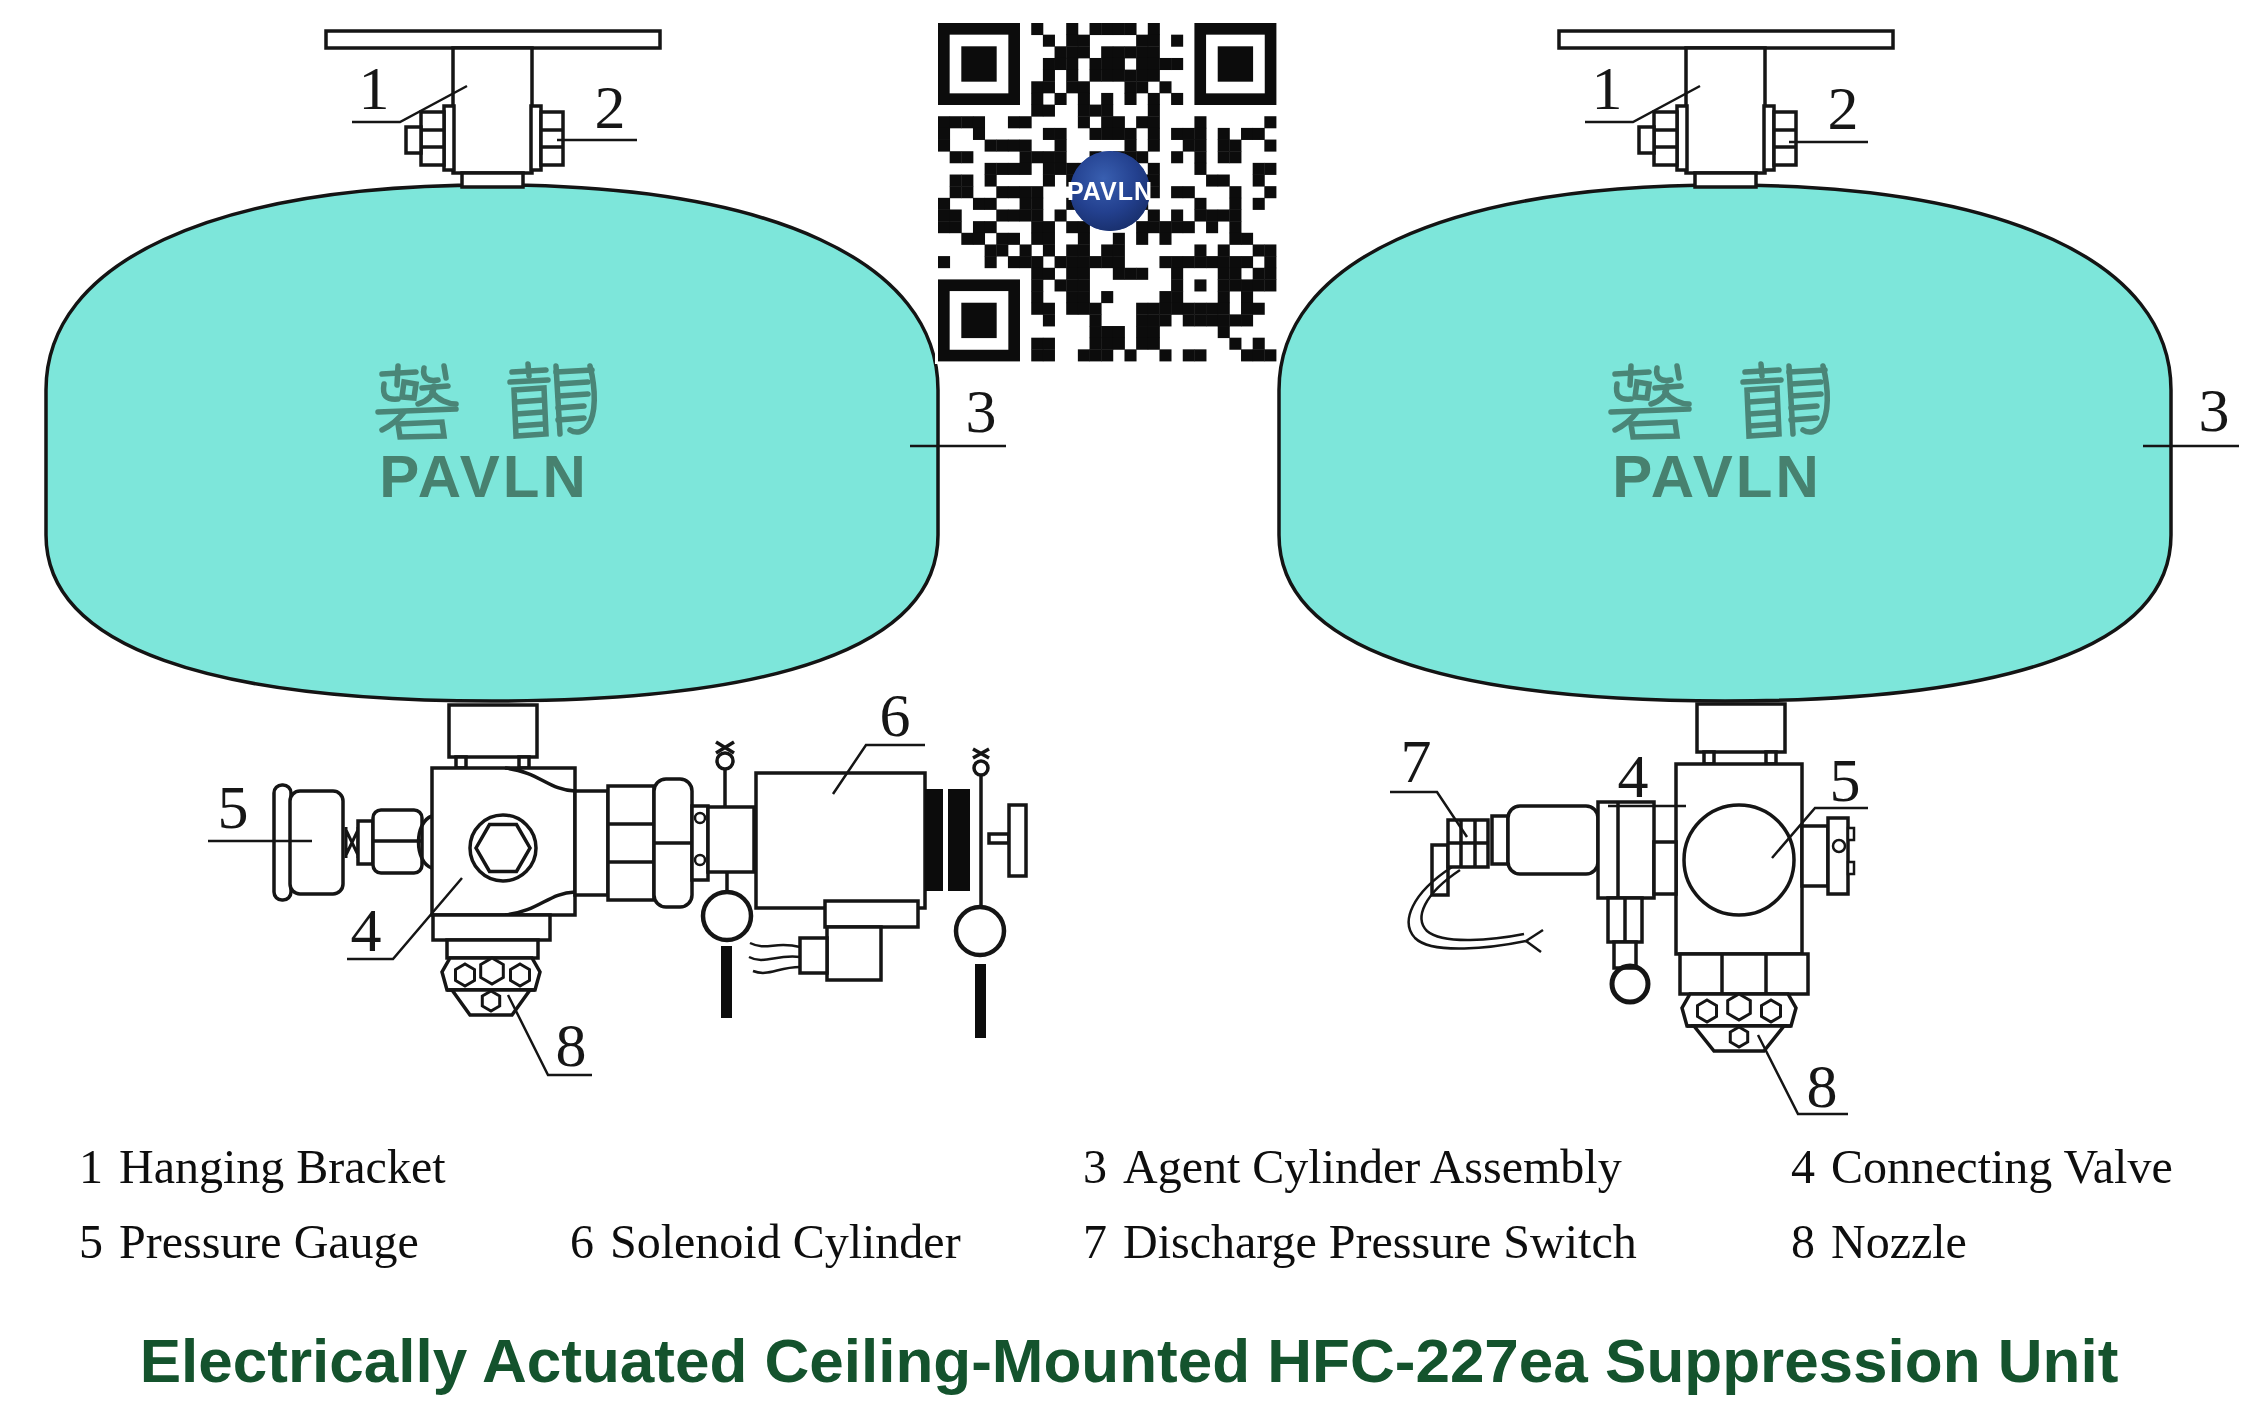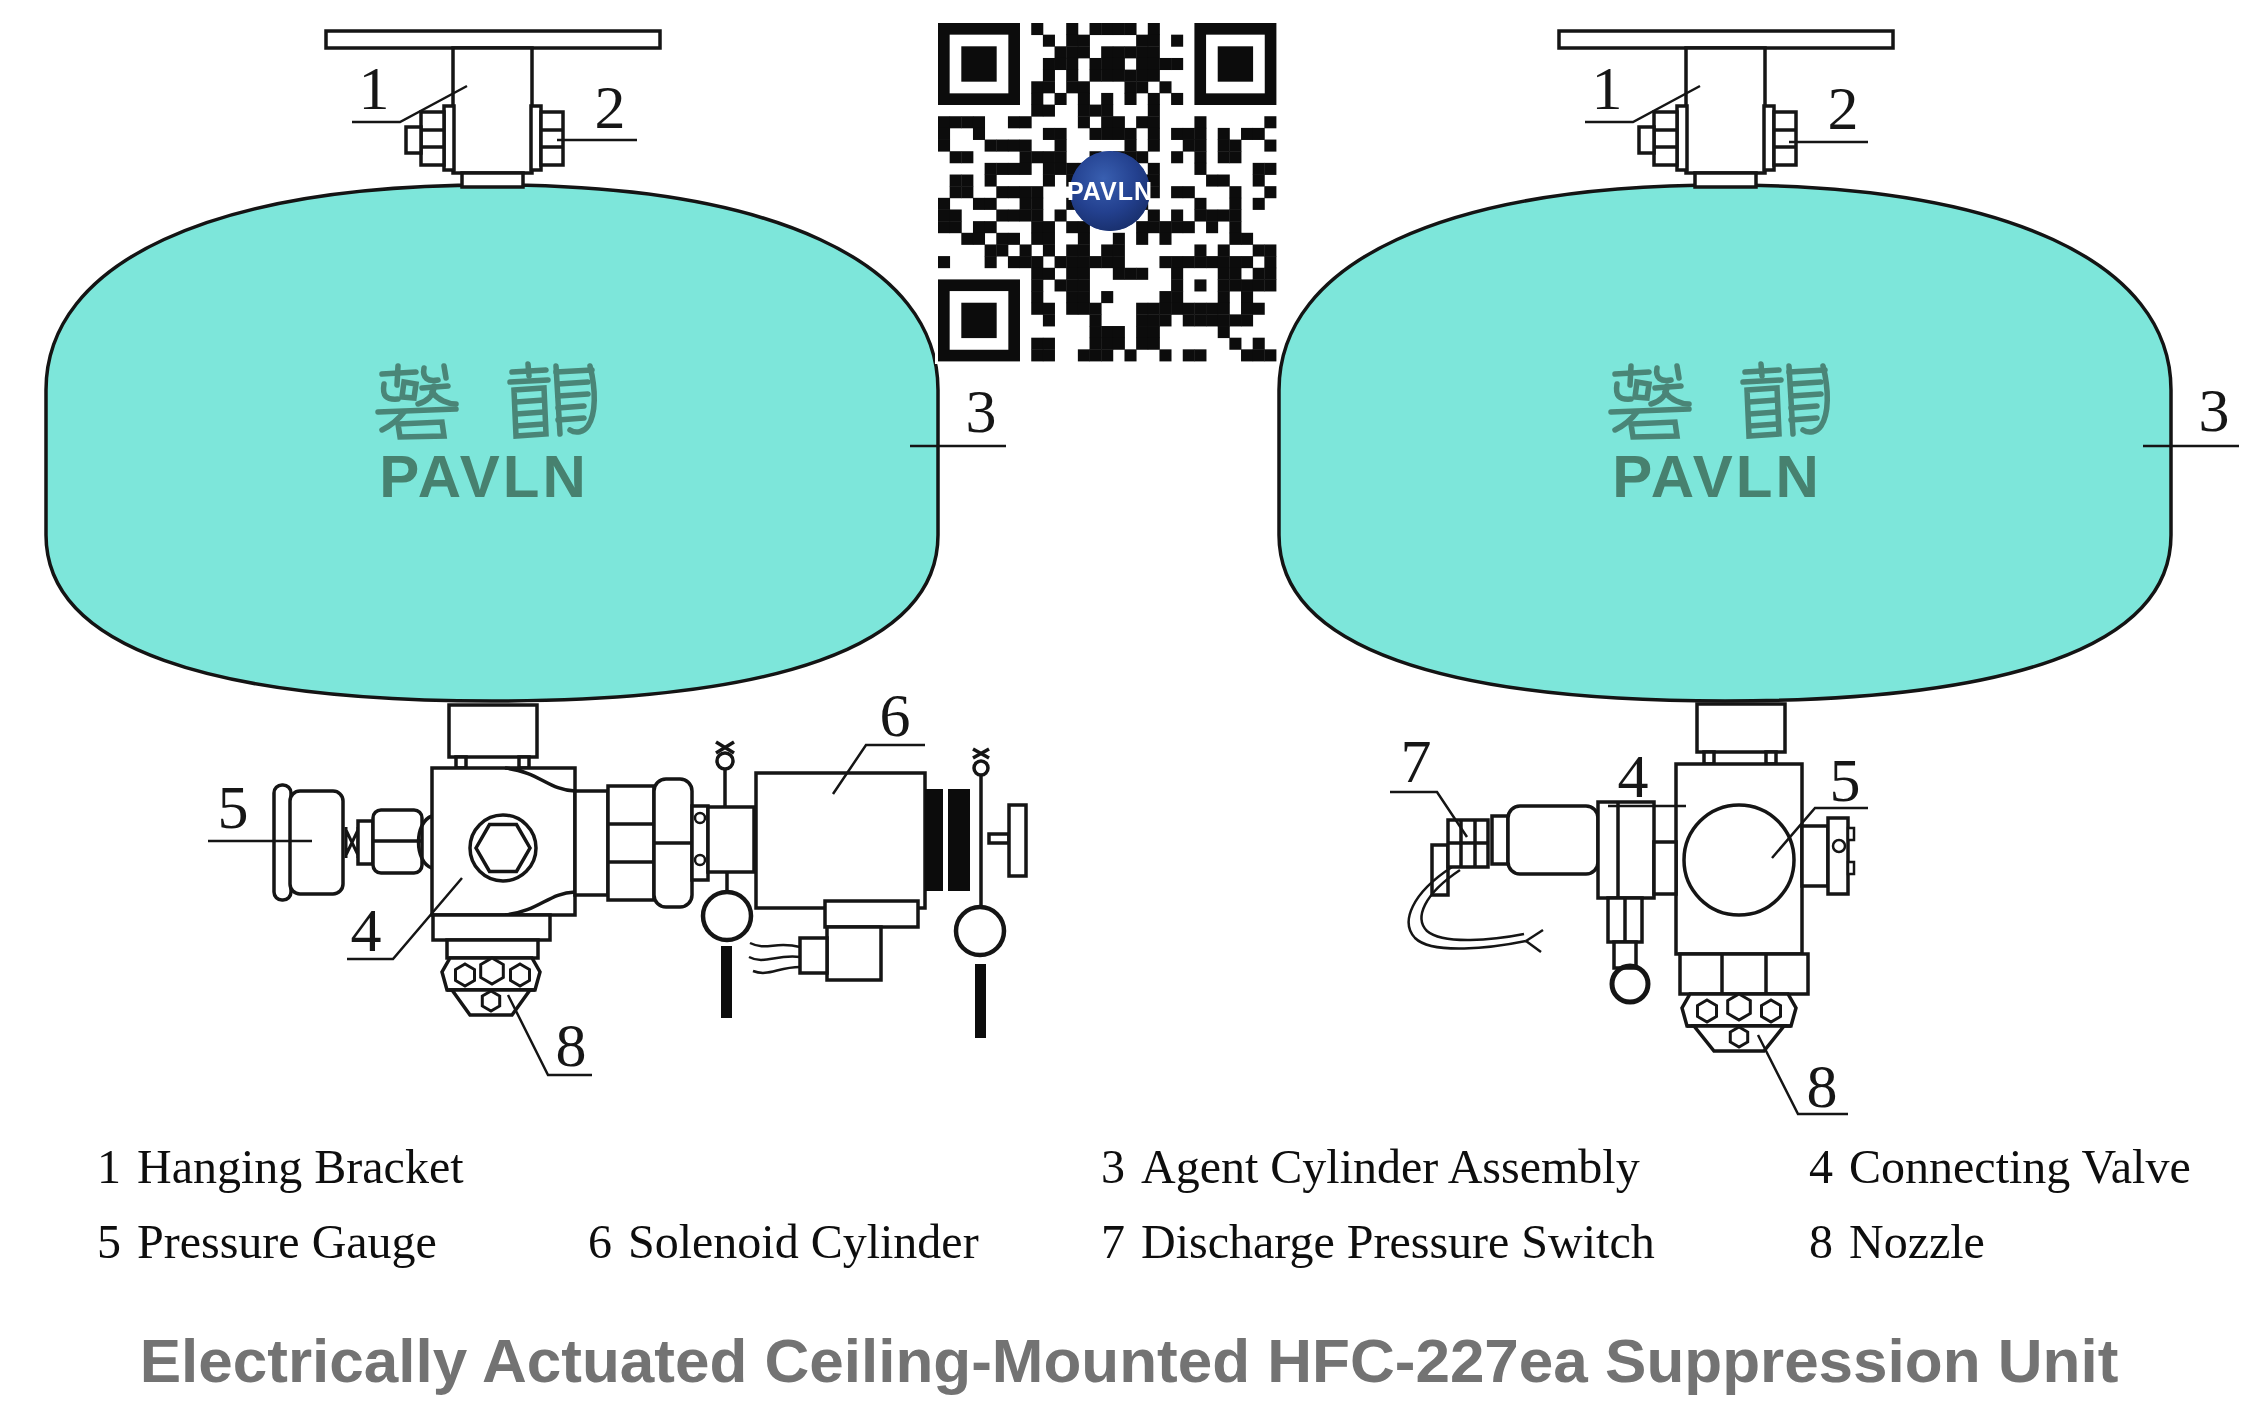--- a/index.html
+++ b/index.html
@@ -5,25 +5,25 @@
   html,body{margin:0;padding:0;background:#ffffff;}
   #stage{position:relative;width:2258px;height:1417px;background:#ffffff;overflow:hidden;
          font-family:"Liberation Serif",serif;}
   #art{position:absolute;left:0;top:0;}
   .callout{position:absolute;transform:translate(-50%,-50%);
            font-family:"Liberation Serif",serif;font-size:62px;color:#161616;line-height:1;}
   .brand-latin{position:absolute;transform:translate(-50%,-50%);
            font-family:"Liberation Sans",sans-serif;font-weight:700;font-size:60px;
            letter-spacing:3px;color:#47816f;line-height:1;}
   .legend-item{position:absolute;font-family:"Liberation Serif",serif;font-size:48px;
-           color:#0e0e0e;white-space:nowrap;line-height:1.05;margin-left:18px;}
+           color:#0e0e0e;white-space:nowrap;line-height:1.05;}
   .legend-item .num{margin-right:16px;}
   #page-title{position:absolute;left:0;top:1330px;width:100%;text-align:center;
            font-family:"Liberation Sans",sans-serif;font-weight:700;font-size:62px;
-           color:#737373;white-space:nowrap;line-height:1;}
+           color:#14532d;white-space:nowrap;line-height:1;}
 </style>
 </head>
 <body>
 
 <div id="stage">
 
 <svg id="art" width="2258" height="1417" viewBox="0 0 2258 1417">
   <defs>
     <radialGradient id="lg" cx="42%" cy="35%" r="75%">
       <stop offset="0%" stop-color="#3c63b4"></stop>

